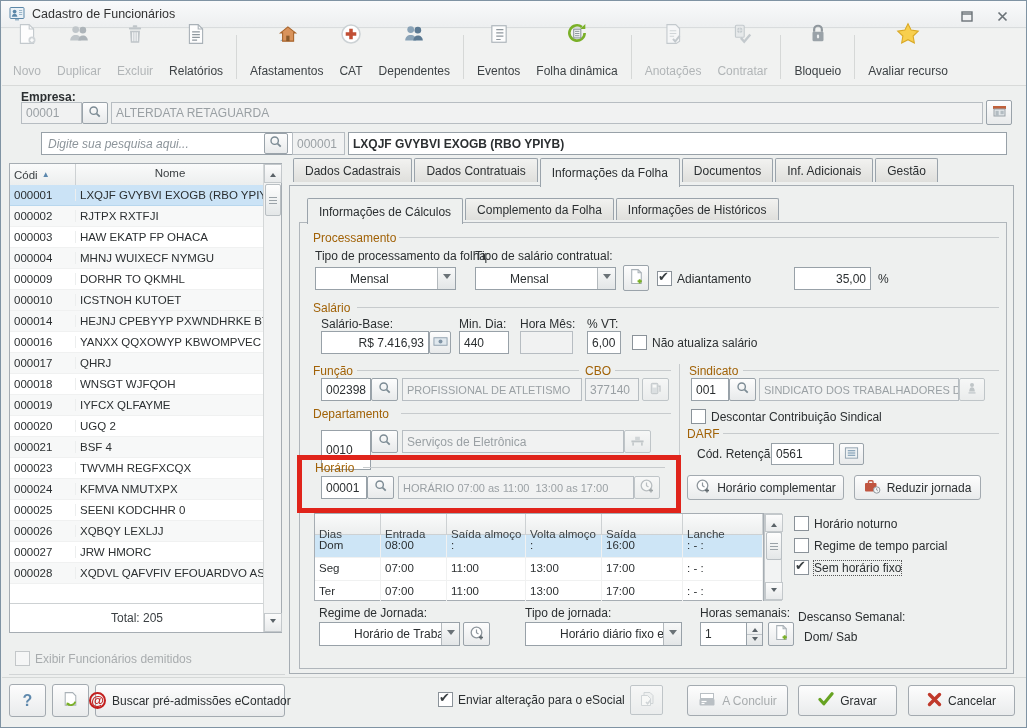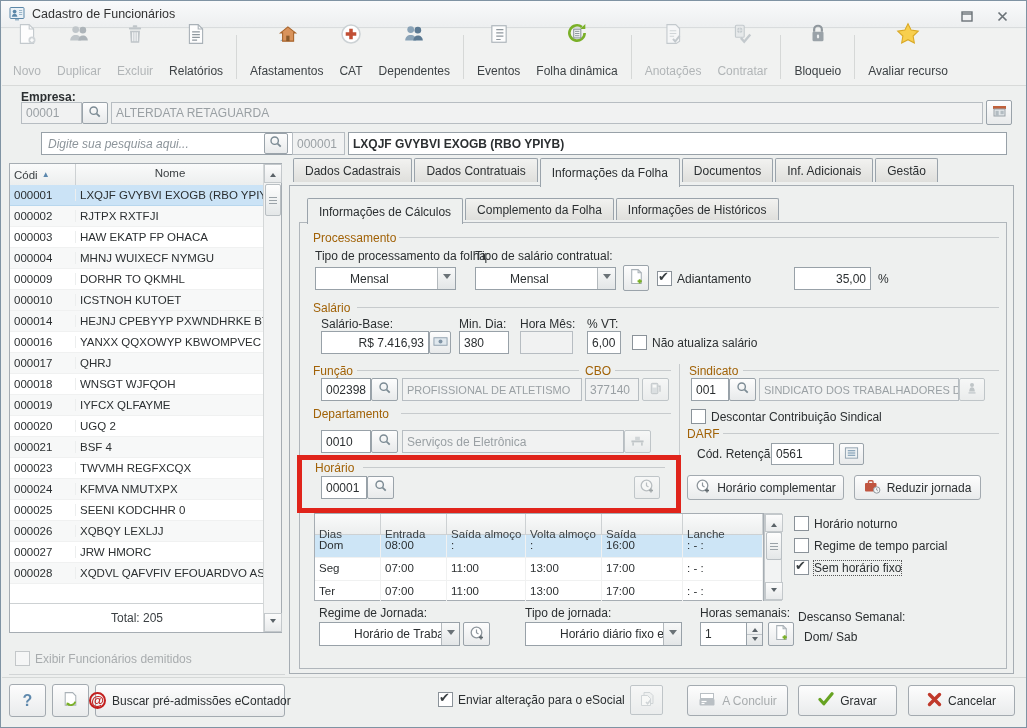--- a/index.html
+++ b/index.html
@@ -477,21 +477,21 @@
       <span>R$ 7.416,93</span>
     </div>
   <div class="sbtn" style="left:428px;top:330px;width:22px;height:23px">
     <span><svg width="15" height="13" viewBox="0 0 16 13">
           <rect x="1" y="2.5" width="14" height="8" fill="#e0e8ee" stroke="#8fa0ae"></rect>
           <circle cx="8" cy="6.5" r="2.1" fill="#7f93a5"></circle>
         </svg></span>
   </div>
   <div class="lbl" style="left:458px;top:316px">Min. Dia:</div>
   <div class="fld" style="left:458px;top:330px;width:50px;height:23px">
-      <span>380</span>
+      <span>440</span>
     </div>
   <div class="lbl" style="left:519px;top:316px">Hora Mês:</div>
   <div class="fld dis" style="left:519px;top:330px;width:53px;height:23px">
       <span></span>
     </div>
   <div class="lbl" style="left:586px;top:316px">% VT:</div>
   <div class="fld" style="left:586px;top:330px;width:34px;height:23px">
       <span>6,00</span>
     </div>
   <div class="chk" style="left:631px;top:334px">
@@ -562,21 +562,21 @@
   <div class="sbtn" style="left:838px;top:442px;width:25px;height:22px">
     <span><svg width="15" height="14" viewBox="0 0 16 14">
           <rect x="1.5" y="1.5" width="13" height="11" fill="#eef2f4" stroke="#8fa0ae"></rect>
           <path d="M4 4.5h8M4 7h8M4 9.5h8" stroke="#6f90a9" stroke-width="1.1"></path>
           <path d="M3 4.5h.01M3 7h.01M3 9.5h.01" stroke="#6f90a9" stroke-width="1.6"></path>
         </svg></span>
   </div>
 
   <div class="grp" style="left:312px;top:406px">Departamento</div>
   <div class="gline" style="left:400px;top:412px;width:270px"></div>
-  <div class="fld" style="left:320px;top:429px;width:50px;height:23px">
+  <div class="fld" style="left:320px;top:429px;width:50px;height:40px">
       <span>0010</span>
     </div>
   <div class="sbtn" style="left:370px;top:429px;width:27px;height:23px">
     <span><svg width="14" height="14" viewBox="0 0 16 16">
           <circle cx="6.5" cy="6.5" r="4.2" fill="none" stroke="#7c8b94" stroke-width="1.6"></circle>
           <path d="M9.8 9.8l3.6 3.6" stroke="#7c8b94" stroke-width="2"></path>
         </svg></span>
   </div>
   <div class="fld dis" style="left:401px;top:429px;width:222px;height:23px">
       <span>Serviços de Eletrônica</span>
@@ -594,20 +594,23 @@
   <div class="gline" style="left:362px;top:466px;width:302px"></div>
   <div class="fld" style="left:320px;top:475px;width:46px;height:23px">
       <span>00001</span>
     </div>
   <div class="sbtn" style="left:366px;top:475px;width:27px;height:23px">
     <span><svg width="14" height="14" viewBox="0 0 16 16">
           <circle cx="6.5" cy="6.5" r="4.2" fill="none" stroke="#7c8b94" stroke-width="1.6"></circle>
           <path d="M9.8 9.8l3.6 3.6" stroke="#7c8b94" stroke-width="2"></path>
         </svg></span>
   </div>
+  <div class="fld dis" style="left:397px;top:475px;width:236px;height:23px;font-size:11px">
+      <span>HORÁRIO 07:00 as 11:00  13:00 as 17:00</span>
+    </div>
   <div class="sbtn dis" style="left:633px;top:475px;width:26px;height:23px">
     <span><svg width="16" height="16" viewBox="0 0 16 16">
           <circle cx="7.5" cy="7.5" r="5.3" fill="#fff" stroke="#8f979d" stroke-width="1.3"></circle>
           <path d="M7.5 4.5v3.2l2 1.4" fill="none" stroke="#8f979d" stroke-width="1.2"></path>
           <path d="M12 10.5v4M10 12.5h4" stroke="#5f686d" stroke-width="1.4"></path>
         </svg></span>
   </div>
   <div class="abs" id="redbox"></div>
 
   <div class="btn" style="left:686px;top:474px;width:157px;height:25px">

